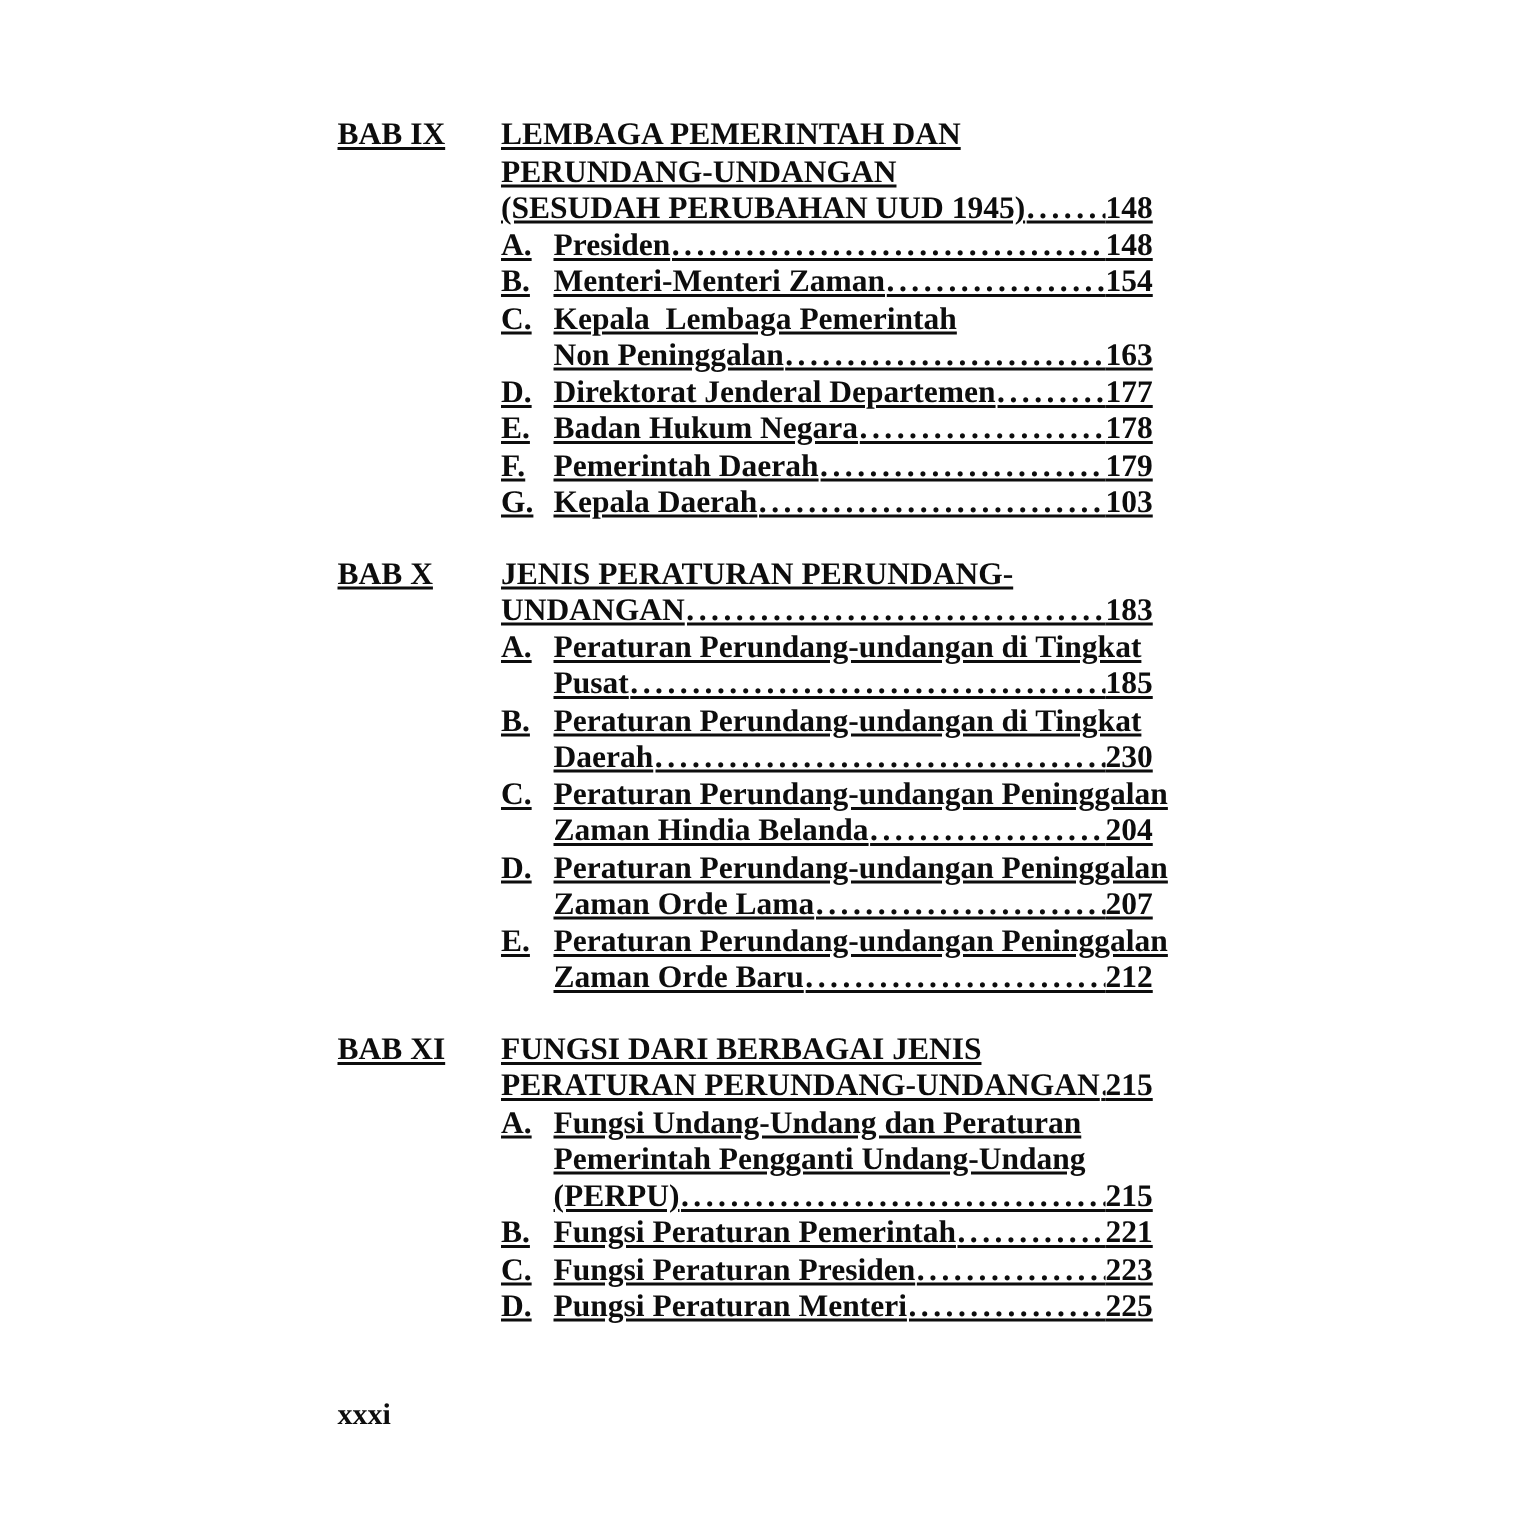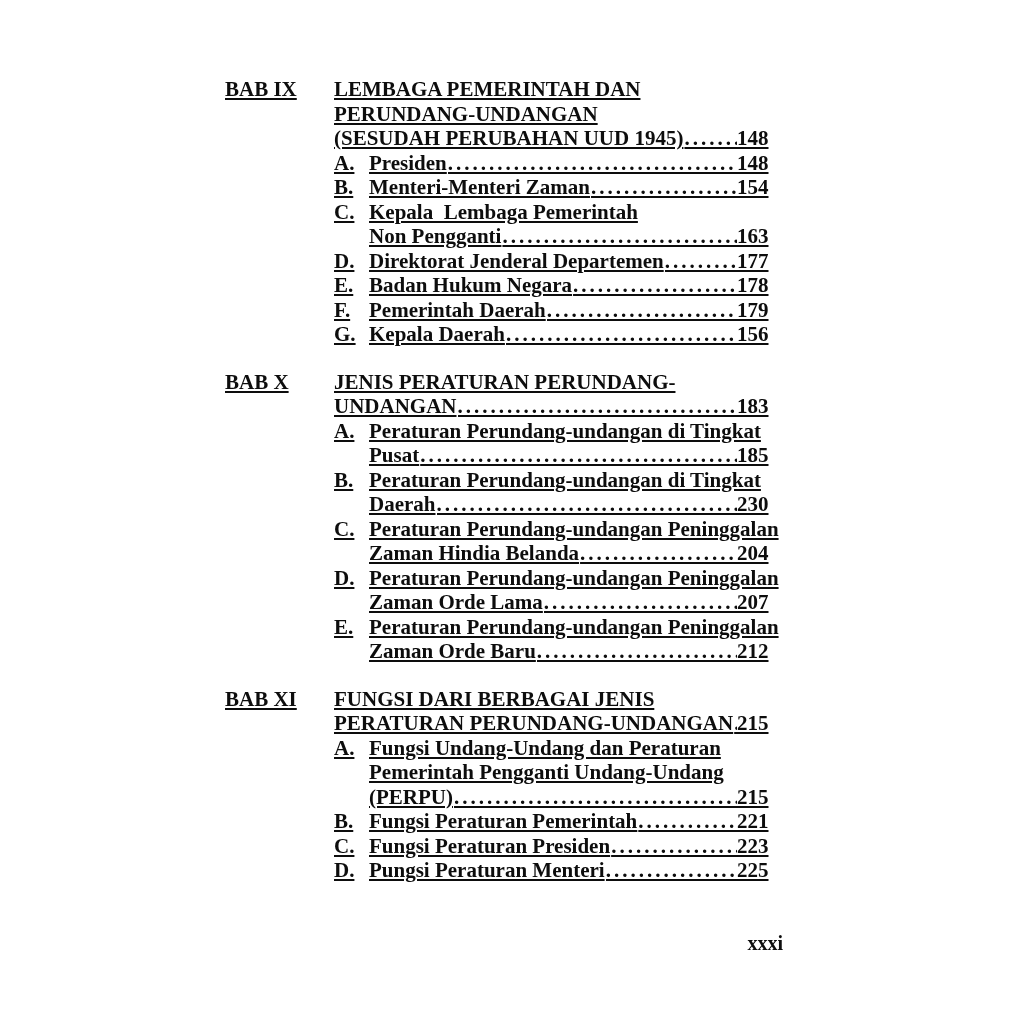--- a/index.html
+++ b/index.html
@@ -58,21 +58,21 @@
     width: 46px;
     flex-shrink: 0;
     text-align: left;
     white-space: nowrap;
   }
   .footer {
     position: absolute;
     left: 225px;
     top: 931px;
     width: 558px;
-    text-align: right;
+    text-align: left;
     font-size: 20px;
     line-height: 24px;
   }
 </style>
 </head>
 <body>
 
 <div class="page">
   <main class="toc">
       <section class="section">
@@ -100,21 +100,21 @@
             <span class="text">Menteri-Menteri Zaman</span>
             <span class="dots">............................................................................................................................................</span>
             <span class="pagenum">154</span>
           </div>
           <div class="line">
             <span class="letter">C.</span>
             <span class="text">Kepala  Lembaga Pemerintah</span>
           </div>
           <div class="line">
             <span class="letter"></span>
-            <span class="text">Non Pengganti</span>
+            <span class="text">Non Peninggalan</span>
             <span class="dots">............................................................................................................................................</span>
             <span class="pagenum">163</span>
           </div>
           <div class="line">
             <span class="letter">D.</span>
             <span class="text">Direktorat Jenderal Departemen</span>
             <span class="dots">............................................................................................................................................</span>
             <span class="pagenum">177</span>
           </div>
           <div class="line">
@@ -126,21 +126,21 @@
           <div class="line">
             <span class="letter">F.</span>
             <span class="text">Pemerintah Daerah</span>
             <span class="dots">............................................................................................................................................</span>
             <span class="pagenum">179</span>
           </div>
           <div class="line">
             <span class="letter">G.</span>
             <span class="text">Kepala Daerah</span>
             <span class="dots">............................................................................................................................................</span>
-            <span class="pagenum">156</span>
+            <span class="pagenum">103</span>
           </div>
         </div>
       </section>
       <section class="section">
         <div class="bab-label">BAB X</div>
         <div class="section-body">
           <div class="line">
             <span class="text">JENIS PERATURAN PERUNDANG-</span>
           </div>
           <div class="line">

